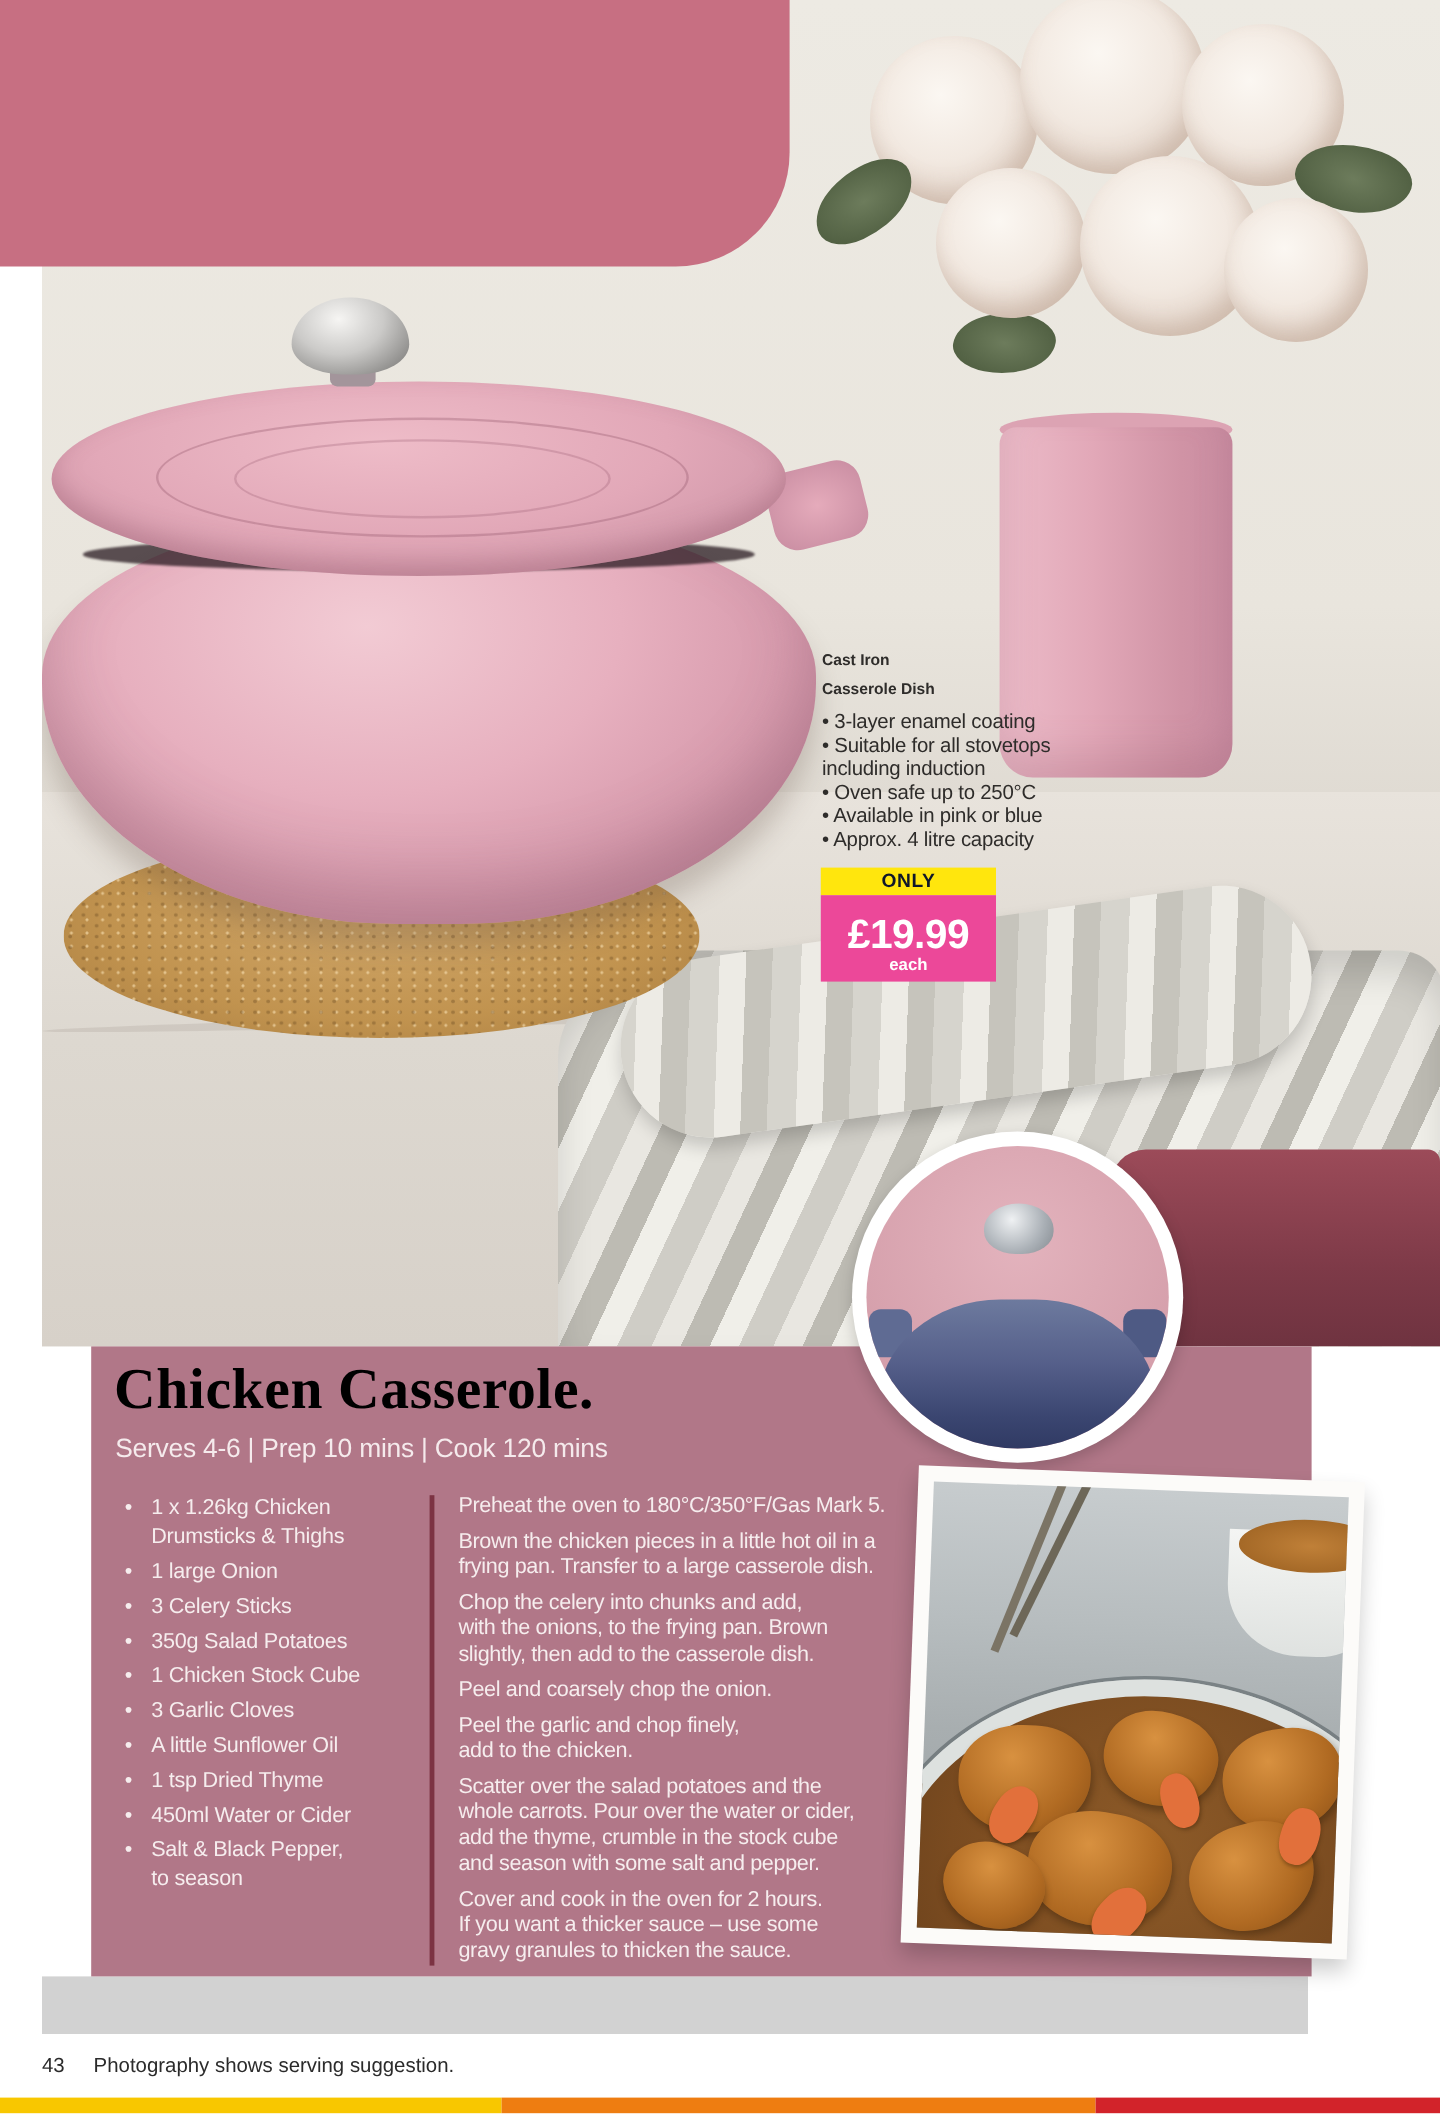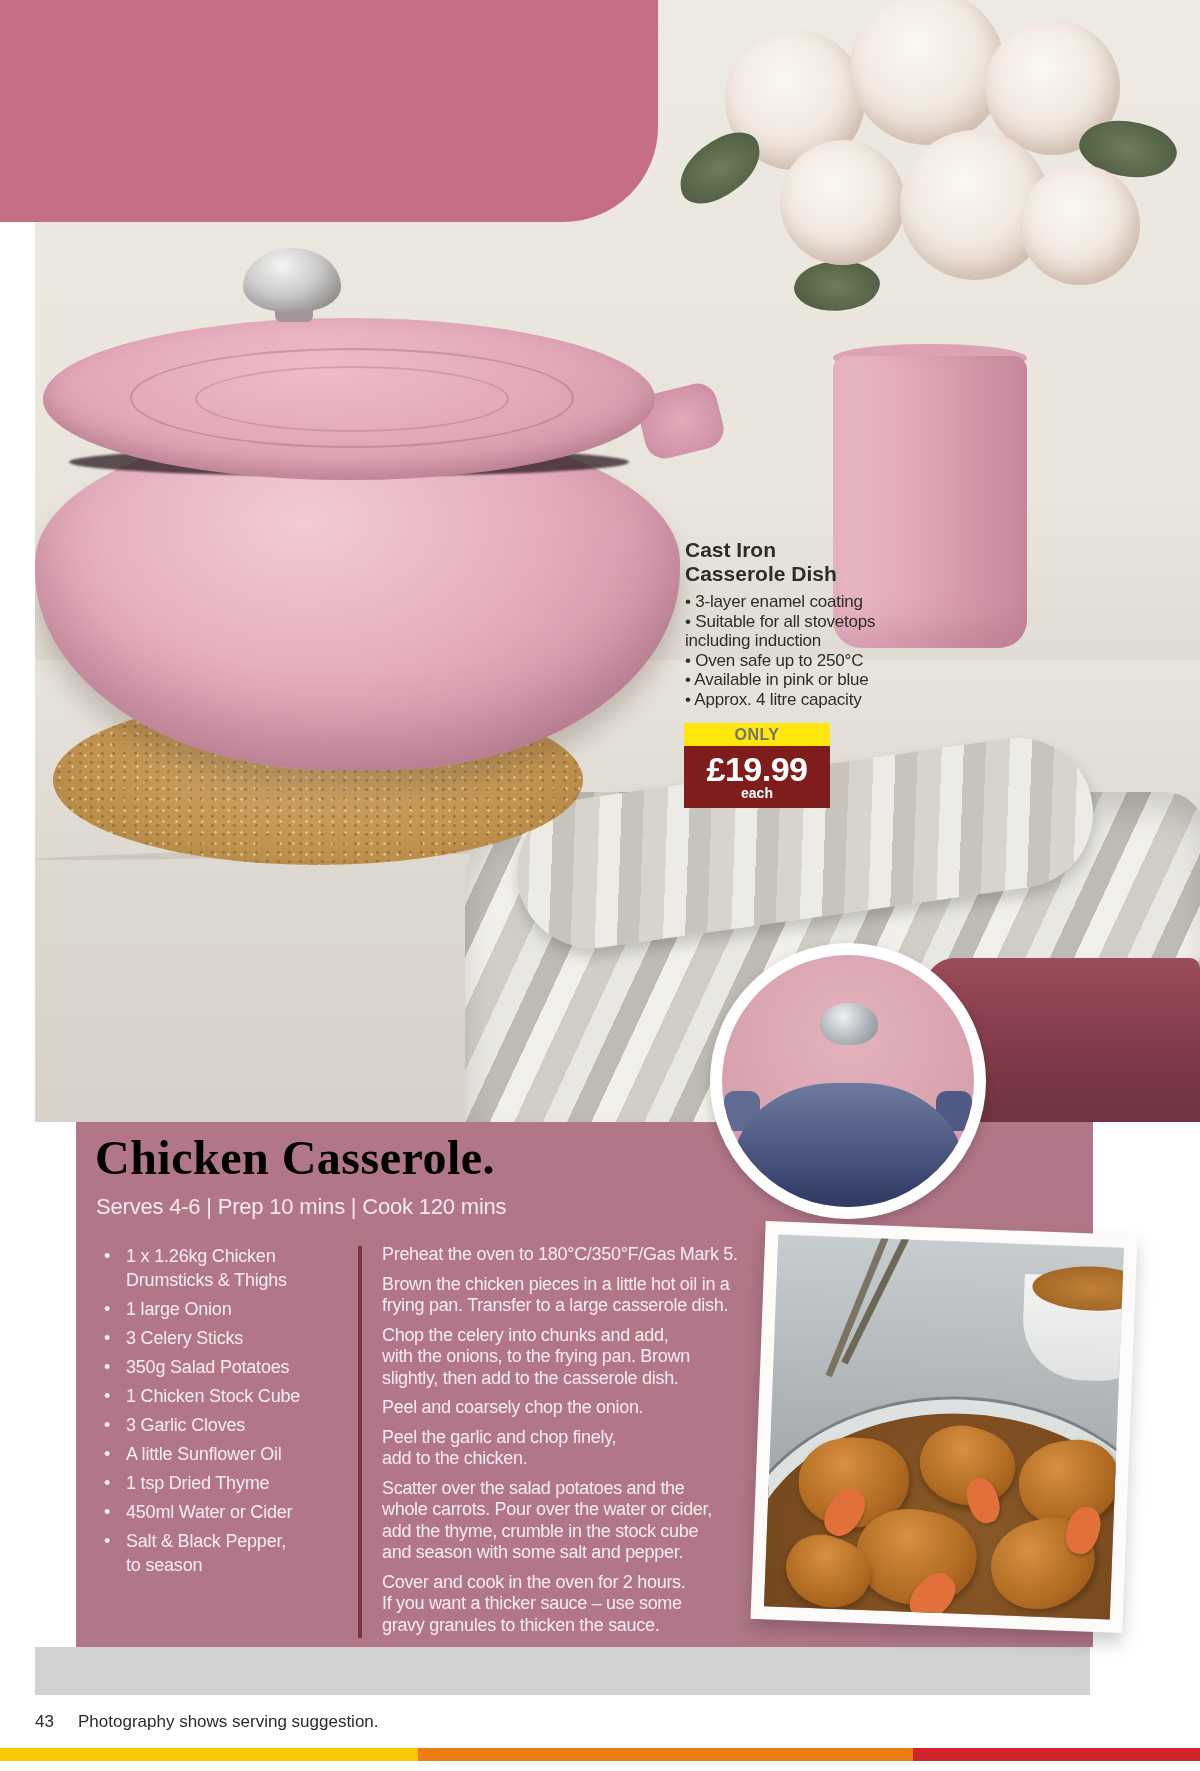--- a/index.html
+++ b/index.html
@@ -60,31 +60,31 @@
   
   .header-block{left:0;top:0;width:658px;height:222px;background:#c76f82;
     border-bottom-right-radius:95px;z-index:6;}
   .page-title{left:78px;top:26px;font-family:"Liberation Serif",serif;font-size:64px;
     color:#fdf9f8;letter-spacing:.5px;}
   .page-subtitle{left:79px;top:126px;font-size:23px;line-height:30px;color:#fbf4f3;
     white-space:pre-line;letter-spacing:-.2px;}
 
   
   .product-info{left:685px;top:538px;width:225px;z-index:5;color:#2e2c2a;}
-  .product-name{font-size:21px;font-weight:bold;line-height:24px;white-space:pre-line;}
+  .product-name{font-size:13px;font-weight:bold;line-height:24px;white-space:pre-line;}
   .feature-list{list-style:none;margin:6px 0 16px 0;padding:0;font-size:17px;line-height:19.5px;
     letter-spacing:-.2px;}
   .feature-list li{white-space:pre-line;}
   .feature-list li::before{content:"• ";}
 
   
   .price-badge{left:684px;top:723px;width:146px;z-index:5;text-align:center;}
-  .only-banner{background:#ffe60d;color:#737373;font-size:16px;font-weight:bold;
+  .only-banner{background:#ffe60d;color:#0f172a;font-size:16px;font-weight:bold;
     letter-spacing:.5px;height:23px;line-height:24px;}
-  .price-box{background:#7f1d1d;color:#ffffff;height:56px;padding-top:6px;}
+  .price-box{background:#ec4899;color:#ffffff;height:56px;padding-top:16px;}
   .price-amount{font-size:34px;font-weight:bold;line-height:34px;letter-spacing:-.5px;}
   .price-unit{font-size:14px;line-height:15px;font-weight:bold;}
 
   
   .promo-banner{left:76px;top:1022px;width:1017px;height:100px;background:#8e3e4e;z-index:7;}
   .promo-text{position:absolute;left:19px;top:12px;font-size:23px;font-weight:bold;
     line-height:36px;color:#f7efee;white-space:pre-line;letter-spacing:-.3px;}
 
   
   .recipe-panel{left:76px;top:1122px;width:1017px;height:525px;background:#b17788;z-index:7;}

